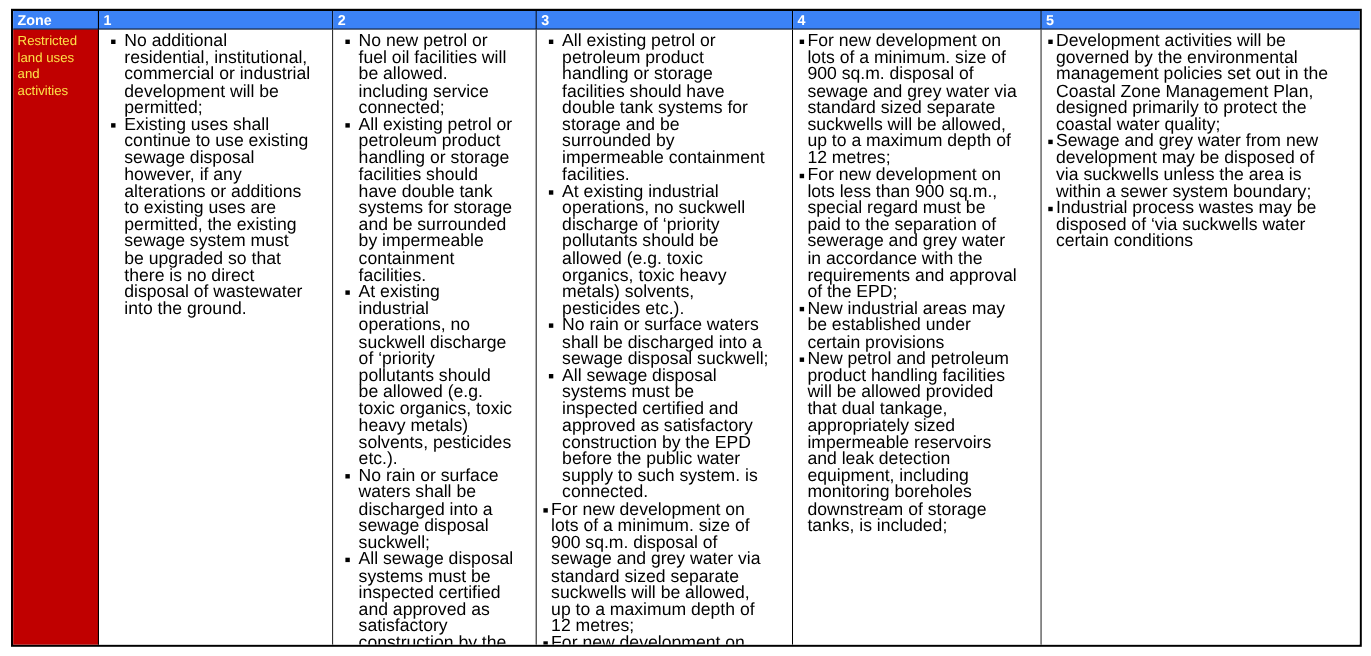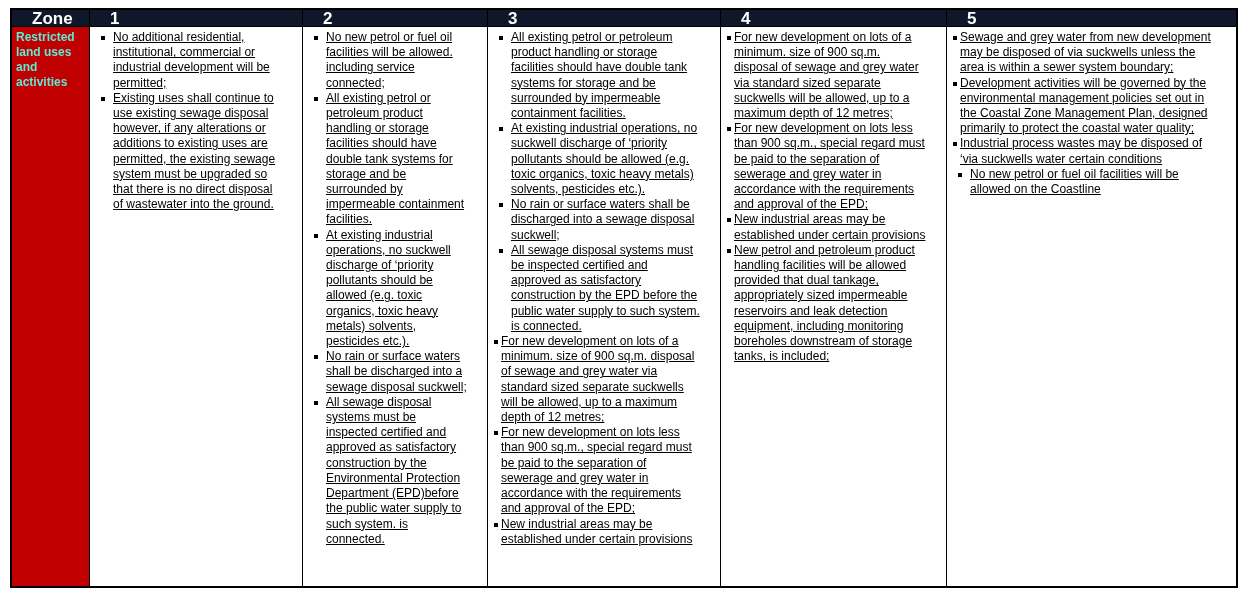--- a/index.html
+++ b/index.html
@@ -15,43 +15,42 @@
     width: 1228px; height: 580px;
     border: 2px solid #000000;
     display: grid;
     grid-template-columns: 78px 213px 185px 233px 226px 1fr;
     grid-template-rows: 17px 1fr;
     background: #ffffff;
   }
   .cell { border-right: 1px solid #000000; overflow: hidden; }
   .cell.last { border-right: none; }
   .hcell {
-    background: #0f172a;
+    background: #3b82f6;
     color: #ffffff;
     font-weight: bold;
-    font-size: 17px;
+    font-size: 13px;
     line-height: 15px;
-    padding: 1px 0 0 20px;
+    padding: 1px 0 0 4px;
     border-bottom: 1px solid #000000;
   }
   .labelcell {
     background: #C00000;
-    color: #5eead4;
-    font-weight: bold;
+    color: #fde047;
+    font-weight: normal;
     font-size: 12px;
     line-height: 15px;
     padding: 3px 4px 0 4px;
   }
   .bodycell {
     background: #ffffff;
     color: #000000;
-    font-size: 12px;
+    font-size: 16px;
     line-height: 15.2px;
     padding: 3px 19px 0 5px;
-    text-decoration: underline;
   }
   .item { display: flex; align-items: flex-start; }
   .bullet {
     flex: none;
     width: 4px; height: 4px;
     background: #000000;
     margin-top: 6px;
   }
   .item.indent .bullet { margin-left: 6px; margin-right: 8px; }
   .item.flush  .bullet { margin-left: 1px; margin-right: 3px; }
@@ -145,28 +144,24 @@
         <span class="itext">New industrial areas may be established under certain provisions</span>
       </div>
       <div class="item flush">
         <span class="bullet"></span>
         <span class="itext">New petrol and petroleum product handling facilities will be allowed provided that dual tankage, appropriately sized impermeable reservoirs and leak detection equipment, including monitoring boreholes downstream of storage tanks, is included;</span>
       </div>
     </div>
   <div class="cell bodycell last">
       <div class="item flush">
         <span class="bullet"></span>
-        <span class="itext">Sewage and grey water from new development may be disposed of via suckwells unless the area is within a sewer system boundary;</span>
+        <span class="itext">Development activities will be governed by the environmental management policies set out in the Coastal Zone Management Plan, designed primarily to protect the coastal water quality;</span>
       </div>
       <div class="item flush">
         <span class="bullet"></span>
-        <span class="itext">Development activities will be governed by the environmental management policies set out in the Coastal Zone Management Plan, designed primarily to protect the coastal water quality;</span>
+        <span class="itext">Sewage and grey water from new development may be disposed of via suckwells unless the area is within a sewer system boundary;</span>
       </div>
       <div class="item flush">
         <span class="bullet"></span>
         <span class="itext">Industrial process wastes may be disposed of ‘via suckwells water certain conditions</span>
       </div>
-      <div class="item indent">
-        <span class="bullet"></span>
-        <span class="itext">No new petrol or fuel oil facilities will be allowed on the Coastline</span>
-      </div>
     </div>
 </div>
 
 </body></html>

